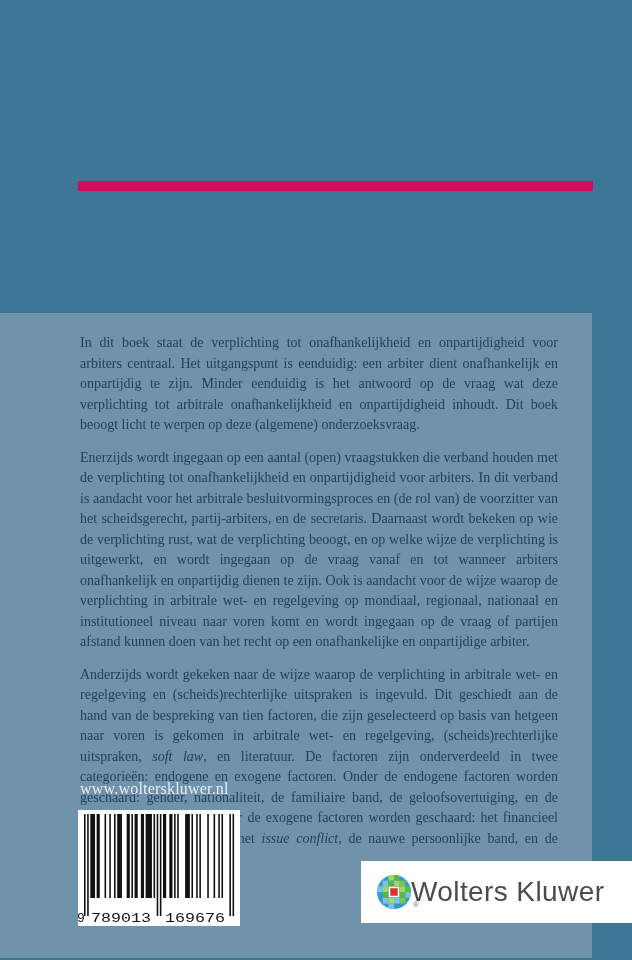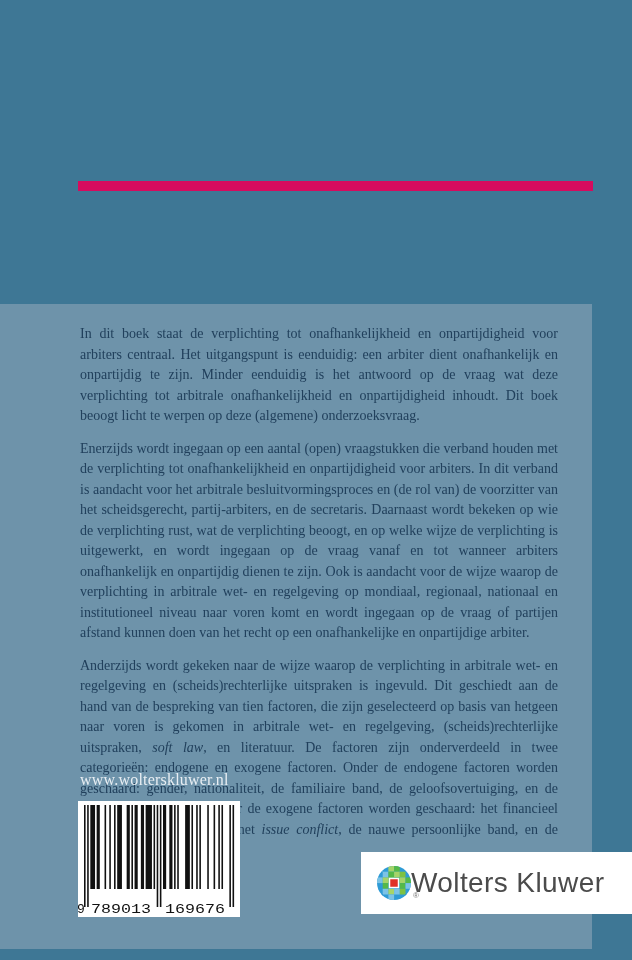--- a/index.html
+++ b/index.html
@@ -18,21 +18,21 @@
     position:relative;
     overflow:hidden;
     font-family:"Liberation Serif", serif;
   }
   .accent-bar{
     position:absolute;left:78px;top:181px;
     width:515px;height:10px;
     background:var(--accent);
   }
   .panel{
-    position:absolute;left:0;top:304px;
+    position:absolute;left:0;top:313px;
     width:592px;height:645px;
     background:var(--panel);
     padding-left:18px;
   }
   .blurb{
     position:absolute;left:80px;top:20px;
     width:478px;
     color:var(--text);
     font-size:14px;
     line-height:20.5px;

